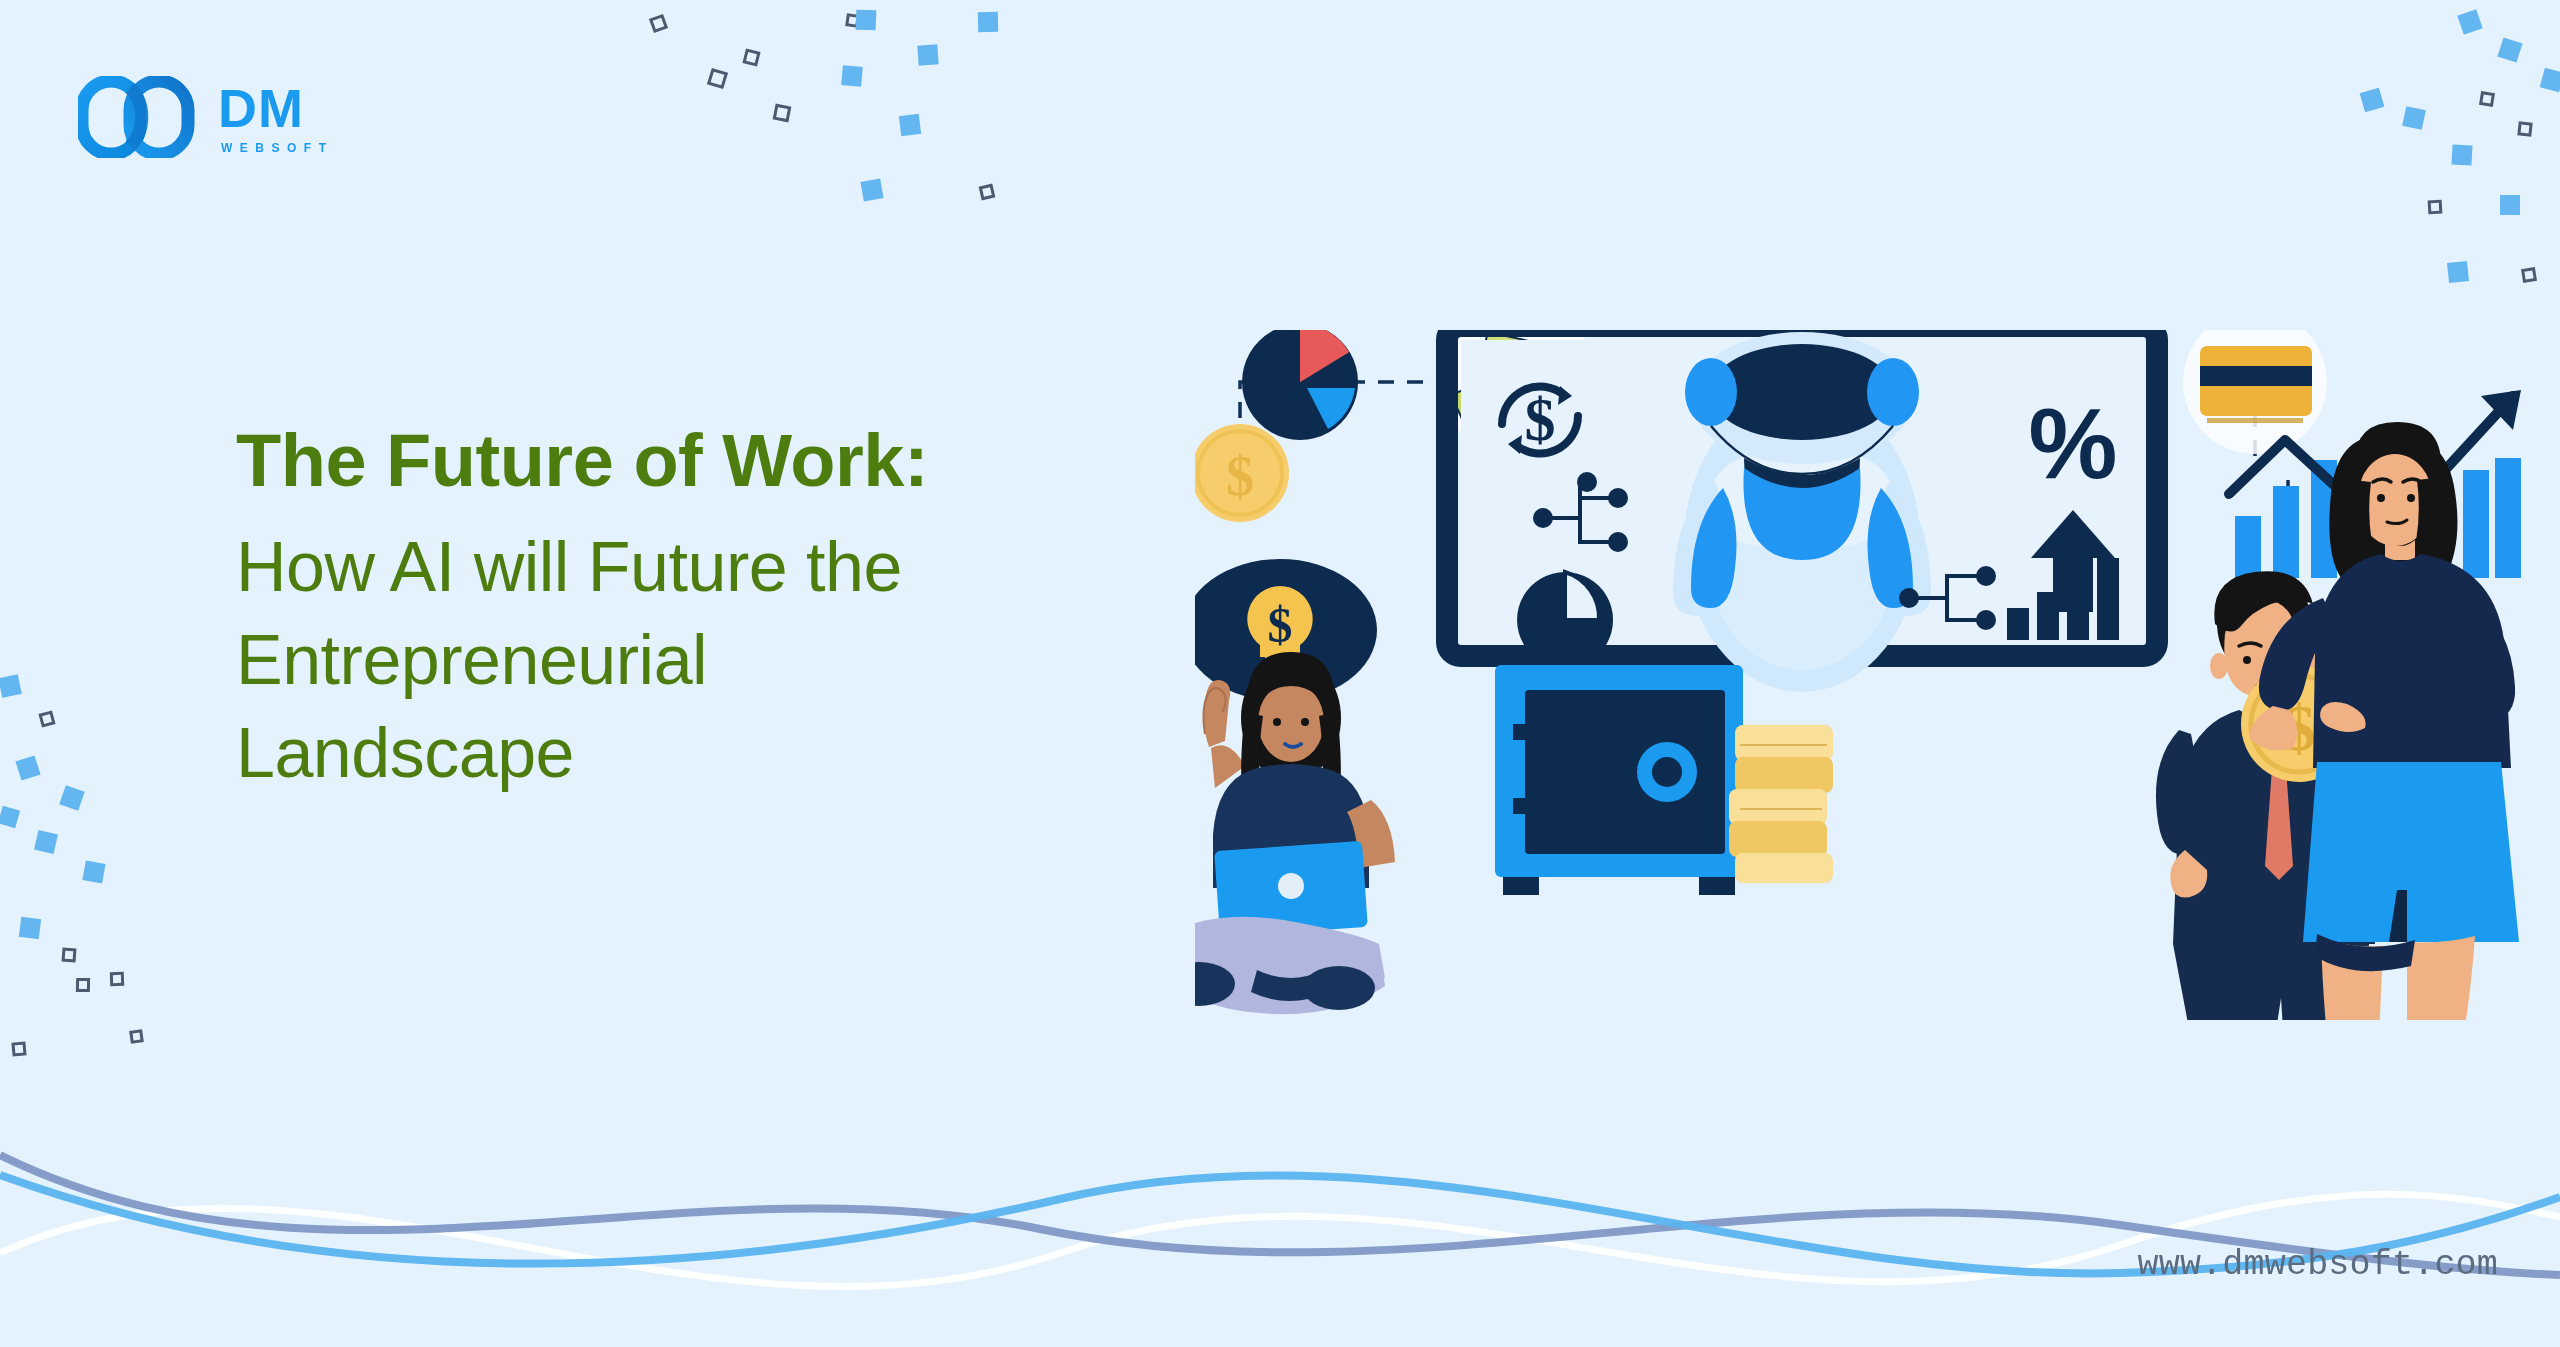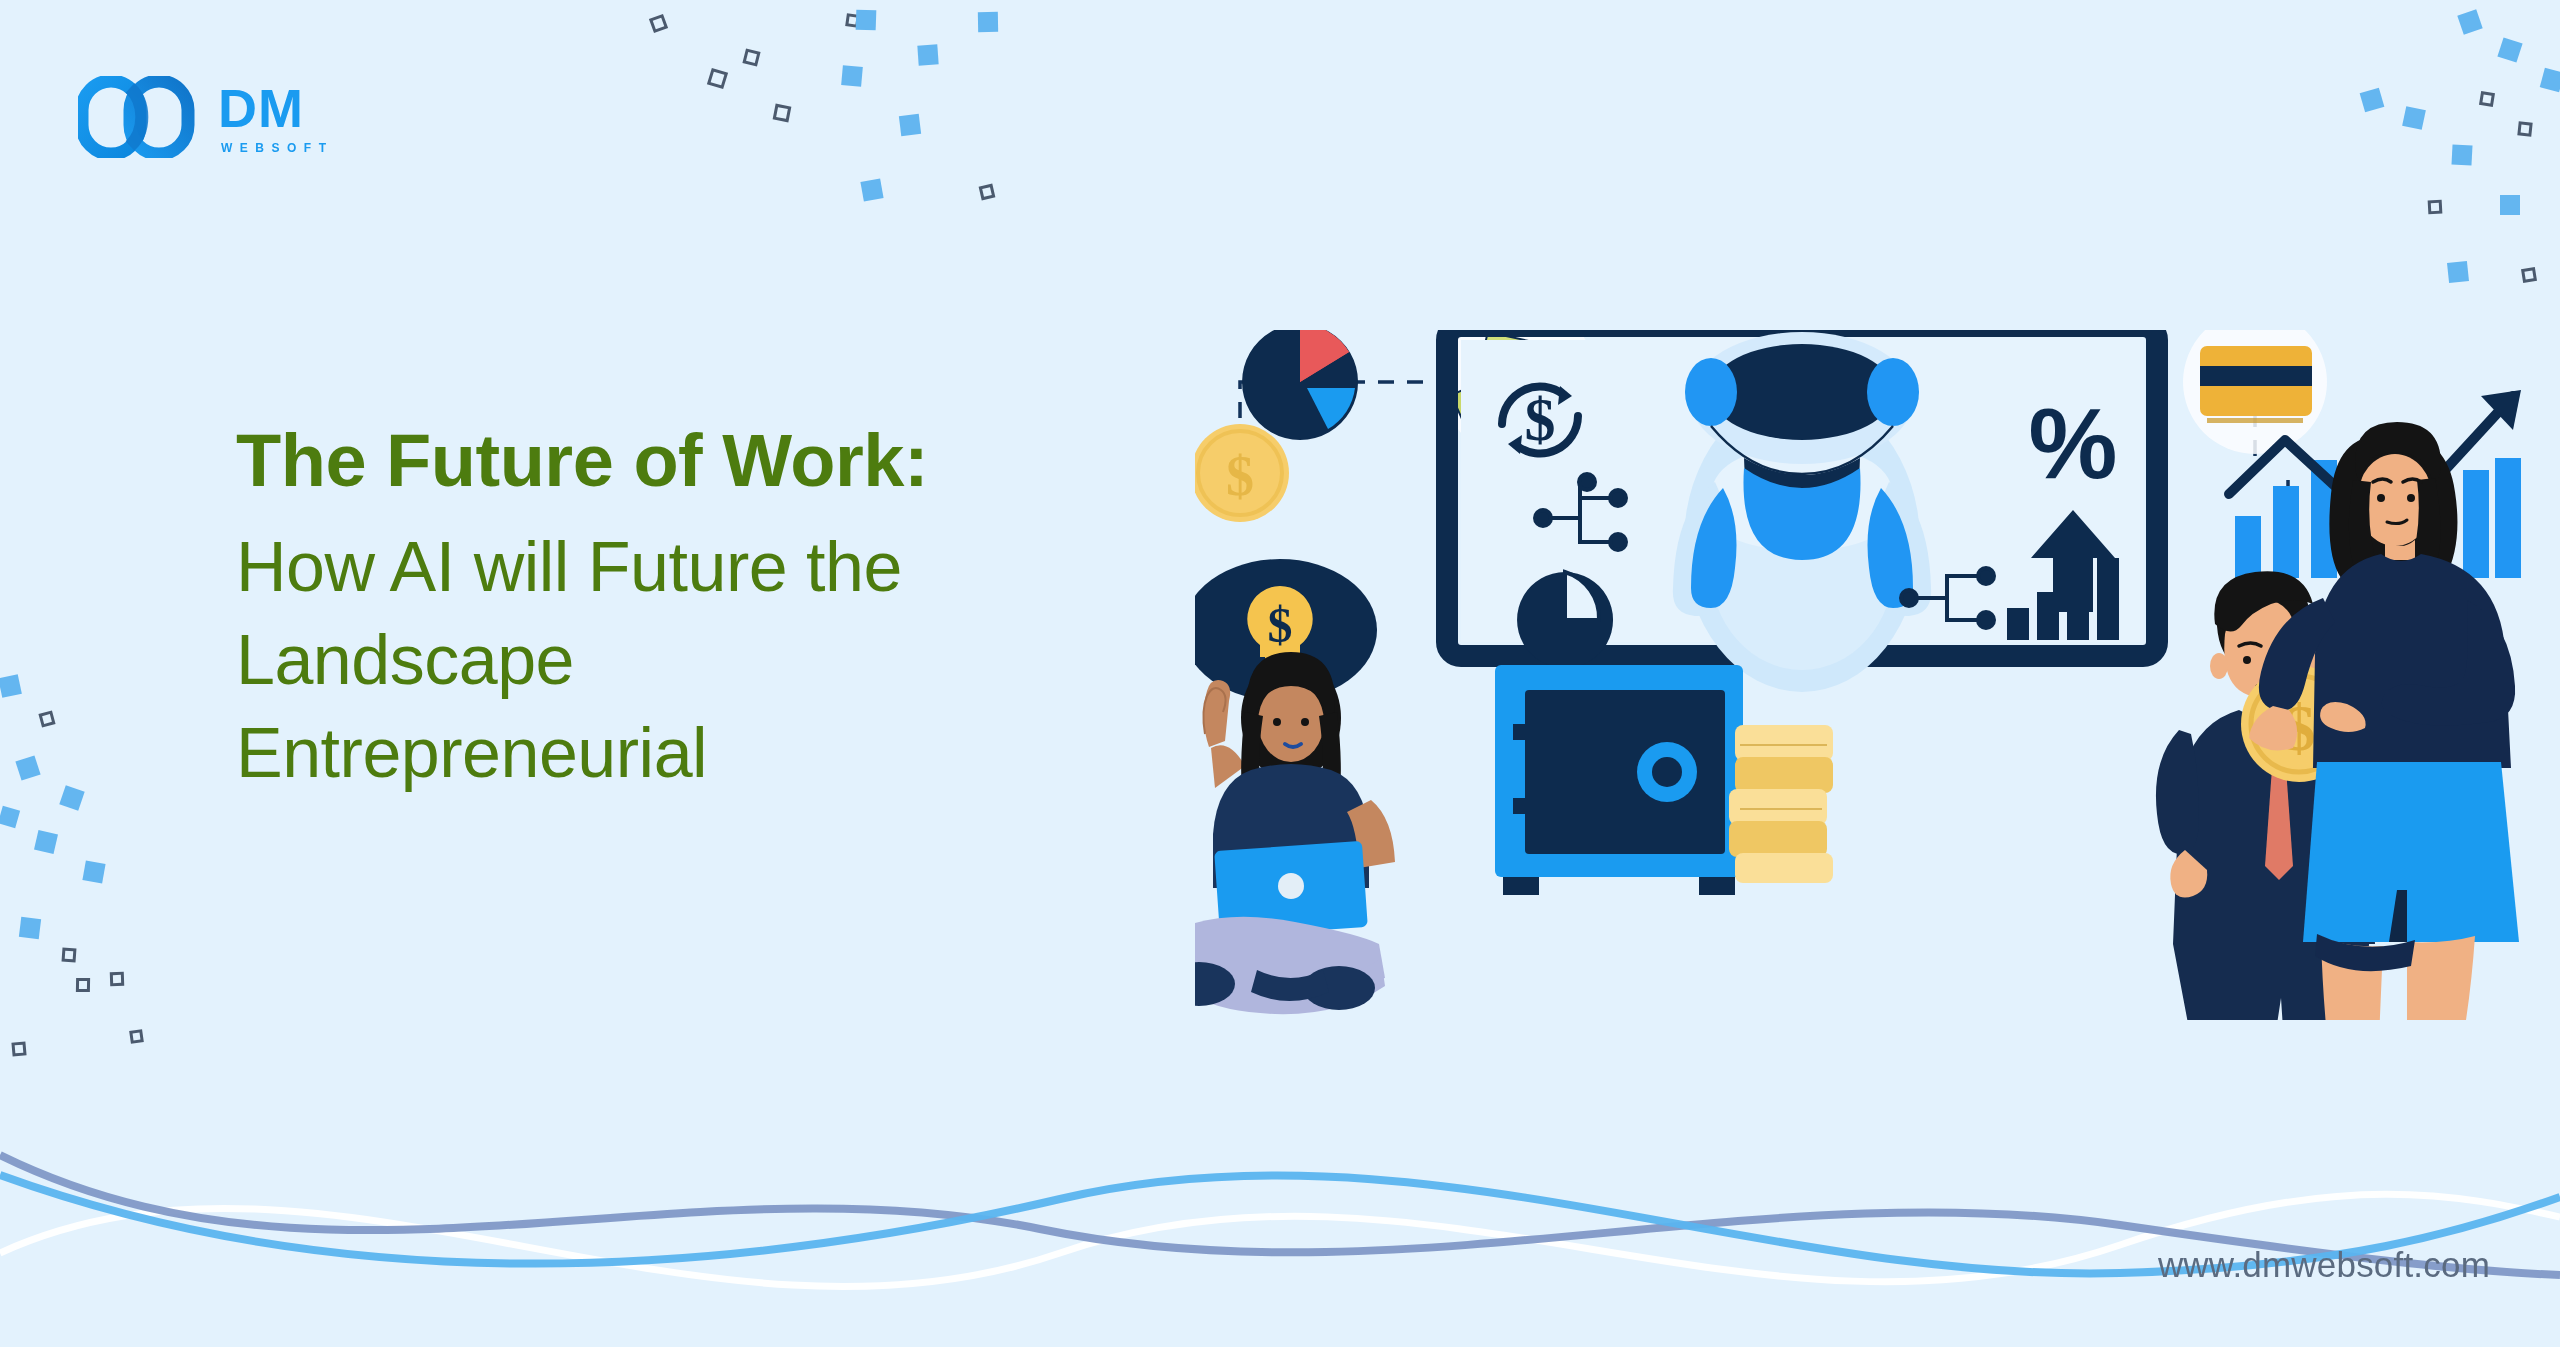--- a/index.html
+++ b/index.html
@@ -44,23 +44,23 @@
 
   
   #illustration { position:absolute; left:1195px; top:330px; width:1330px; height:690px; }
   #illustration svg { display:block; }
 
   
   #waves { position:absolute; left:0; bottom:0; width:2560px; height:300px; }
 
   
   #site-url {
-    position:absolute; right:70px; bottom:62px;
+    position:absolute; right:62px; bottom:62px;
     font-size:35px; color:#5b6b80; letter-spacing:0.2px;
-    font-family:Liberation Sans, sans-serif;
+    font-family:Liberation Mono, monospace;
   }
 </style>
 </head>
 <body>
 
 <div id="stage">
 
   <div id="decor-layer">
       <div class="sq" style="left: 651px; top: 16px; width: 15px; height: 15px; transform: rotate(-20deg); border: 3px solid rgb(75, 90, 110);"></div>
       <div class="sq" style="left: 709px; top: 70px; width: 17px; height: 17px; transform: rotate(17deg); border: 3px solid rgb(75, 90, 110);"></div>
@@ -121,22 +121,22 @@
     </span>
     <span id="logo-words">
       <span id="logo-dm">DM</span>
       <span id="logo-sub">WEBSOFT</span>
     </span>
   </div>
 
   <div id="headline">
     <span class="hl-line" id="hl-1">The Future of Work:</span>
     <span class="hl-line hl-sub">How AI will Future the</span>
+    <span class="hl-line hl-sub">Entrepreneurial</span>
     <span class="hl-line hl-sub">Landscape</span>
-    <span class="hl-line hl-sub">Entrepreneurial</span>
   </div>
 
   <div id="illustration">
     <svg viewBox="0 0 1330 690" width="1330" height="690">
       <defs>
         <clipPath id="cpSafe">
             <rect x="300" y="330" width="250" height="200"></rect>
           </clipPath>
       </defs>
 

